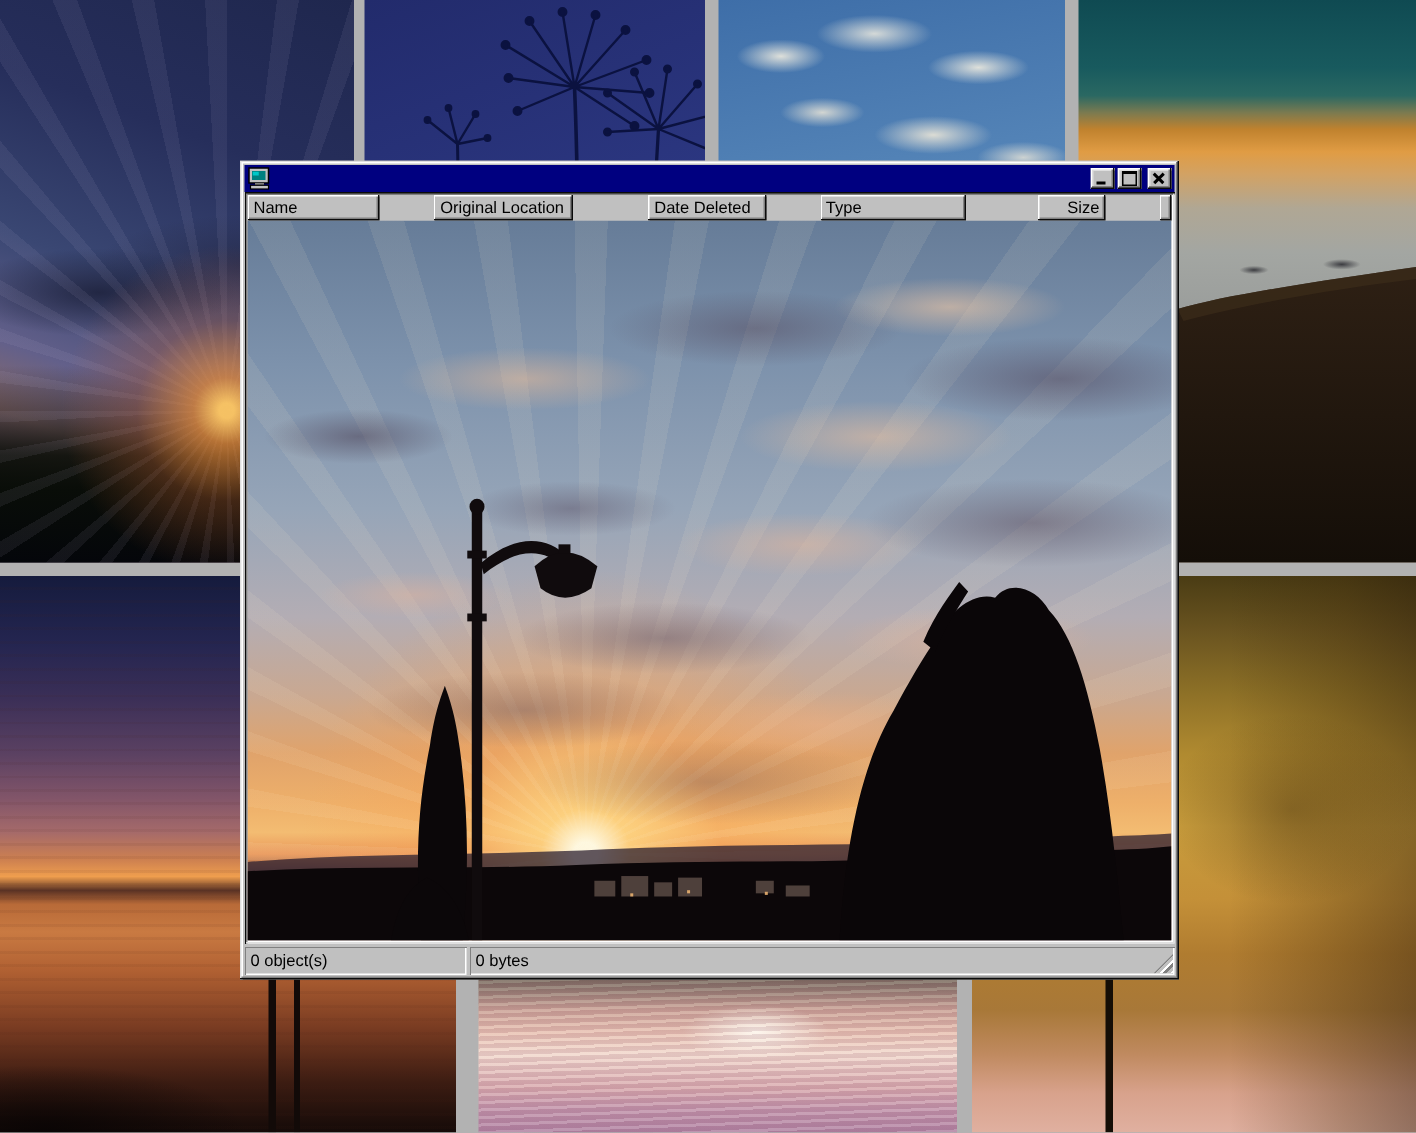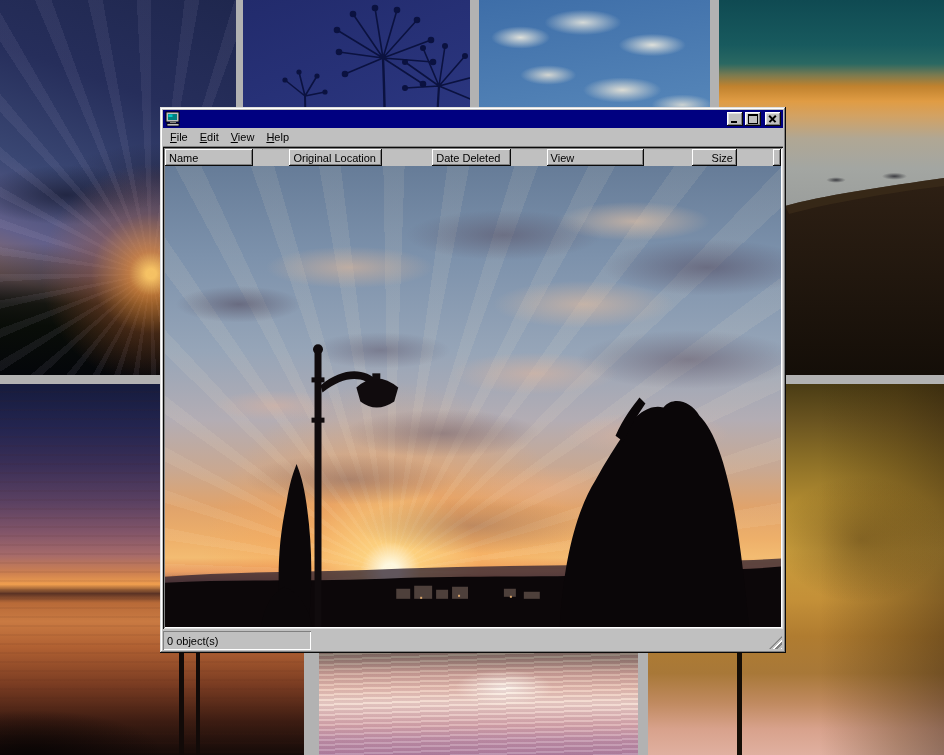--- a/index.html
+++ b/index.html
@@ -224,33 +224,27 @@
       <rect x="3.5" y="3.5" width="4" height="2.5" fill="#00c8c8"></rect>
       <rect x="5" y="11" width="6" height="1.5" fill="#808080"></rect>
       <rect x="2" y="12.5" width="12" height="2.5" fill="#c0c0c0" stroke="#000" stroke-width="0.8"></rect>
     </svg>
     <span class="title-text"></span>
     <div class="tbtn min"></div>
     <div class="tbtn max"></div>
     <div class="tbtn close" style="margin-left:4px;"></div>
   </div>
 
-  <div class="menubar">
-    <span class="menu-item">File</span>
-    <span class="menu-item">Edit</span>
-    <span class="menu-item">View</span>
-    <span class="menu-item">Help</span>
-  </div>
 
   <div class="listview">
     <div class="header-row">
       <div class="hcell hc-name">Name</div>
       <div class="hcell hc-loc">Original Location</div>
       <div class="hcell hc-date">Date Deleted</div>
-      <div class="hcell hc-type">View</div>
+      <div class="hcell hc-type">Type</div>
       <div class="hcell hc-size">Size</div>
       <div class="hcell hc-extra"></div>
     </div>
 
     <div class="content">
       <div class="sky"></div>
       <div class="rays"></div>
       <div class="clouds"></div>
       <svg class="sil" viewBox="0 0 618 458" preserveAspectRatio="none">
 
@@ -287,16 +281,17 @@
           <path d="M156 218 C 178 200, 200 200, 214 214 L212 221 C 198 208, 180 208, 158 225 Z"></path>
           <path d="M192 220 Q 212 202 234 220 L230 234 Q 212 246 196 234 Z"></path>
           <rect x="208" y="206" width="8" height="6"></rect>
         </g>
       </svg>
     </div>
   </div>
 
   <div class="statusbar">
     <div class="spanel sp1">0 object(s)</div>
+    <div class="spanel sp2">0 bytes</div>
     <div class="grip"></div>
   </div>
 
 </div>
 
 </body></html>

